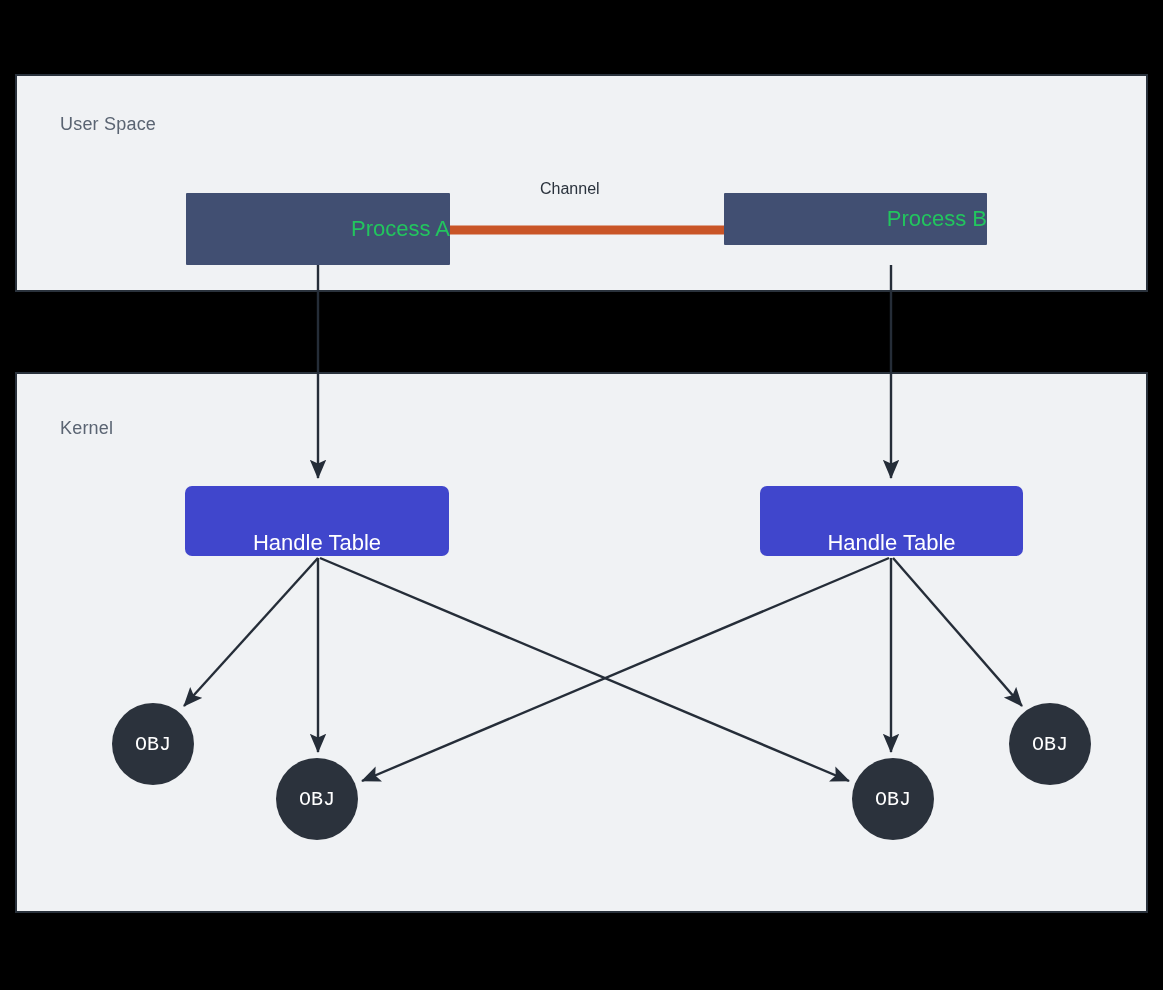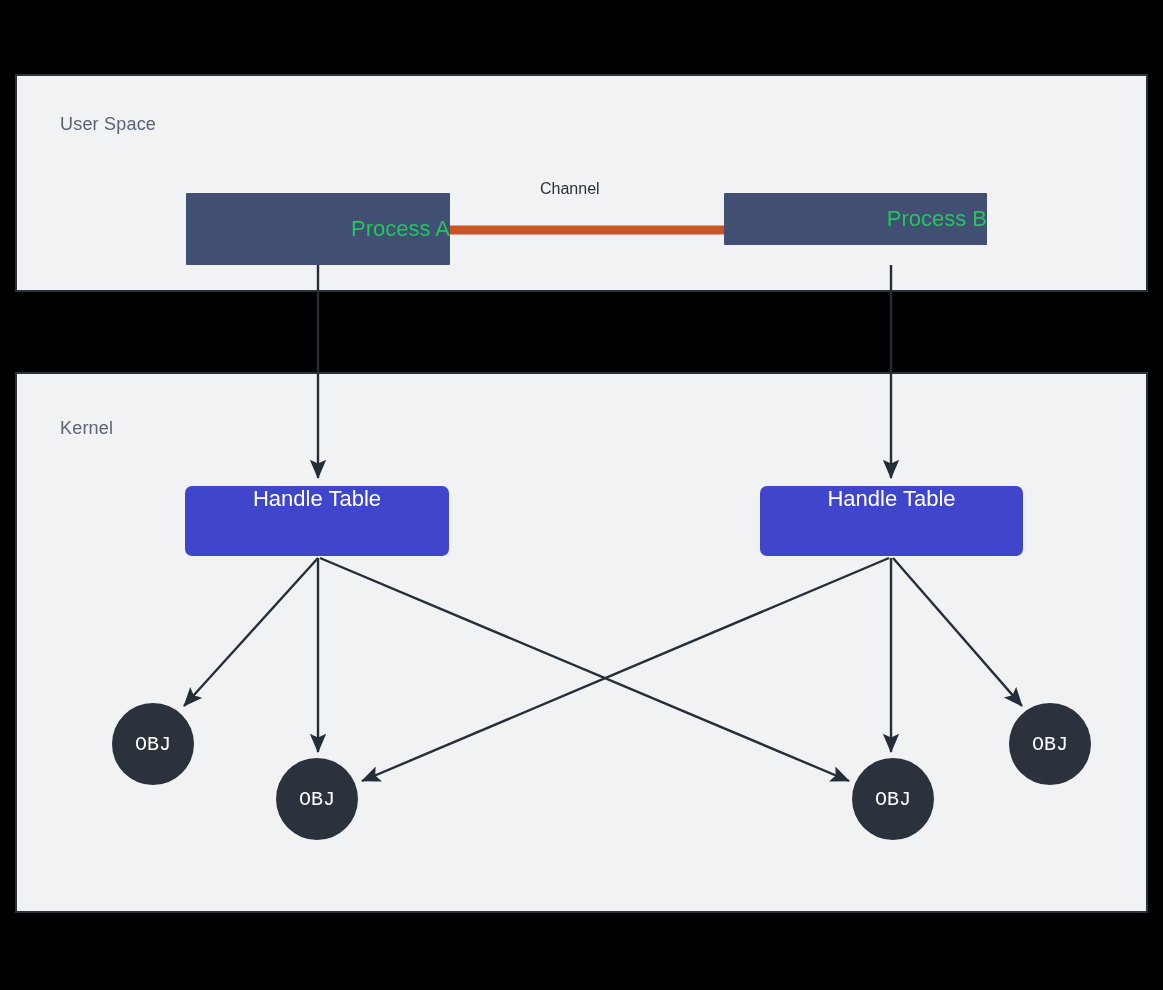--- a/index.html
+++ b/index.html
@@ -67,21 +67,21 @@
   #process-a { left: 186px; top: 193px; width: 264px; height: 72px; }
   #process-b { left: 724px; top: 193px; width: 263px; height: 52px; }
 
   .handle-table-box {
     position: absolute;
     background: #4046CC;
     border-radius: 7px;
     color: #FFFFFF;
     font-size: 22px;
     display: flex;
-    align-items: flex-start;
+    align-items: flex-end;
     justify-content: center;
     box-sizing: border-box;
     white-space: nowrap;
   }
   #handle-table-a { left: 185px; top: 486px; width: 264px; height: 70px; }
   #handle-table-b { left: 760px; top: 486px; width: 263px; height: 70px; }
 
   .obj-circle {
     position: absolute;
     width: 82px;

